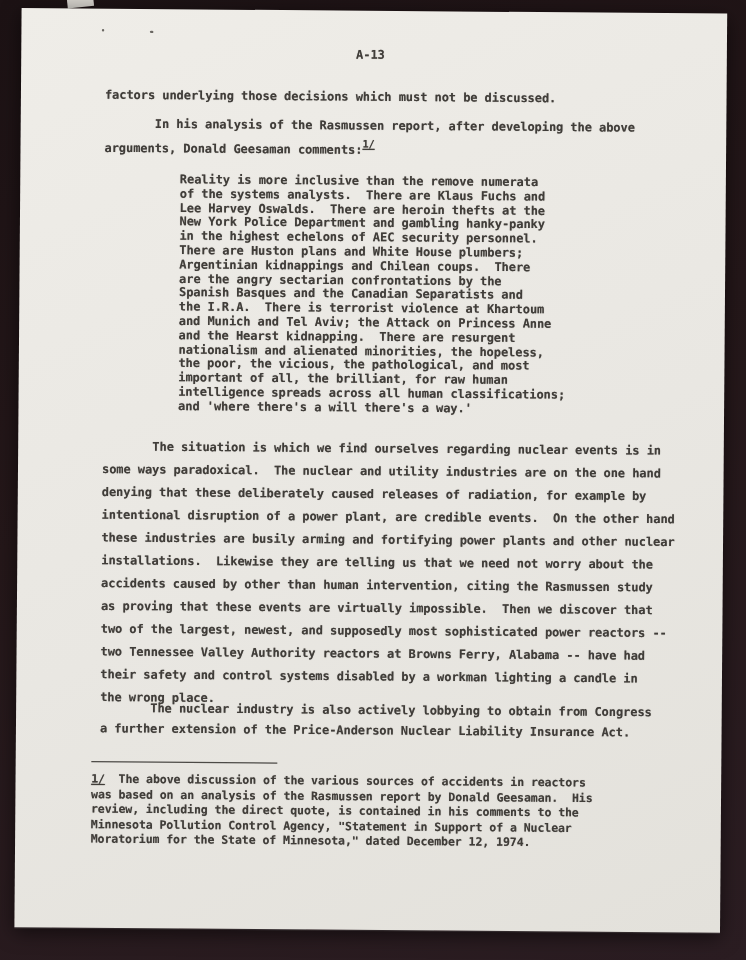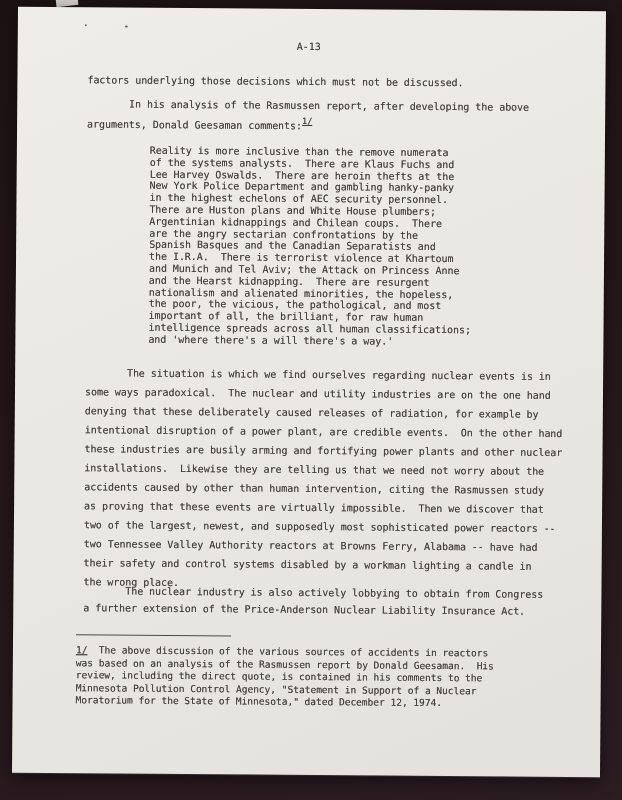--- a/index.html
+++ b/index.html
@@ -10,20 +10,21 @@
     overflow: hidden;
   }
   body {
     background: linear-gradient(160deg, #1c1214 0%, #241719 45%, #2b1d22 100%);
     font-family: "DejaVu Sans Mono", "Liberation Mono", monospace;
   }
   .surround {
     position: relative;
     width: 622px;
     height: 800px;
+    font-weight: bold;
   }
   
   .top-sliver {
     position: absolute;
     left: 56px;
     top: -3px;
     width: 22px;
     height: 9px;
     background: #d3d0ca;
     transform: rotate(-6deg);

